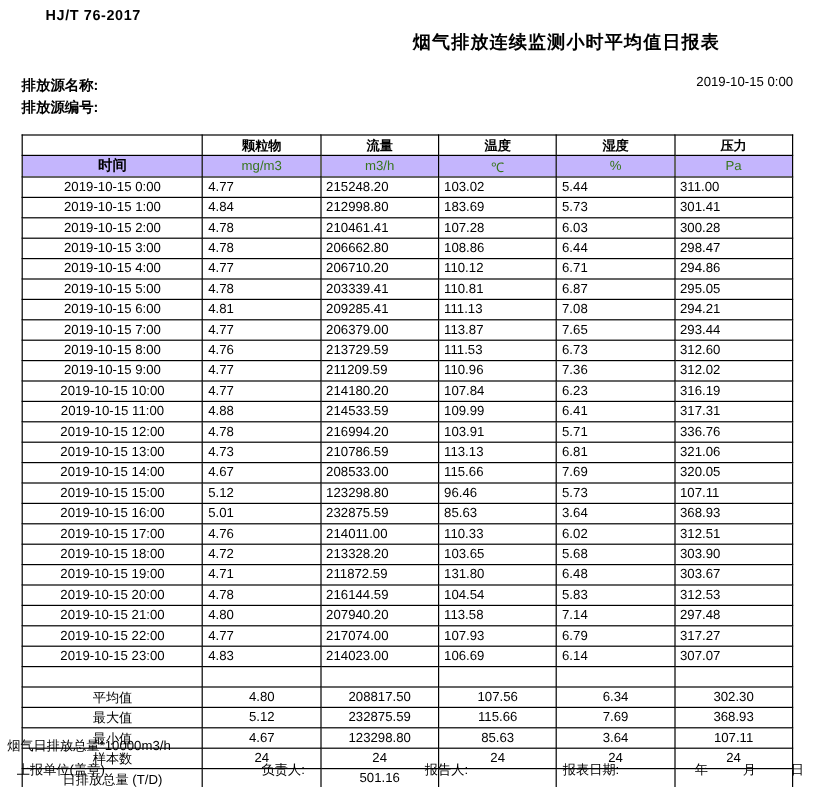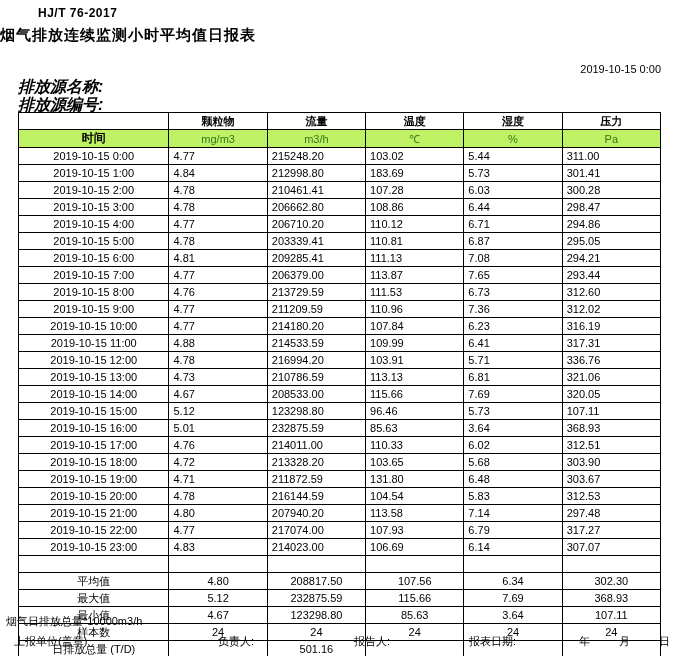--- a/index.html
+++ b/index.html
@@ -28,33 +28,32 @@
     font-size: 12px;
     font-weight: bold;
     letter-spacing: 0.5px;
     padding-left: 20px;
   }
   .title {
     position: absolute;
     left: 0;
     top: 26px;
     width: 600px;
-    text-align: left;
+    text-align: right;
     font-size: 15px;
     font-weight: bold;
     letter-spacing: 1px;
   }
   .meta-left {
     position: absolute;
     left: 18px;
-    top: 78px;
-    font-size: 16px;
+    top: 62px;
+    font-size: 12px;
     font-weight: bold;
     line-height: 18px;
-    font-style: italic;
   }
   .meta-right {
     position: absolute;
     right: 18px;
     top: 63px;
     font-size: 11px;
   }
   table.report {
     position: absolute;
     left: 18px;
@@ -75,21 +74,21 @@
   .col-time { width: 150px; }
   .col-d { width: 98px; }
   .hdr-param {
     text-align: center;
     font-size: 12px;
     font-weight: bold;
     height: 26px;
   }
   .hdr-blank { }
   .unit-row td {
-    background: #bef264;
+    background: #c4b5fd;
     text-align: center;
     color: #38761d;
     font-size: 11px;
     height: 17px;
   }
   .unit-row td.time-cell {
     color: #000000;
     font-weight: bold;
     font-size: 12px;
   }

